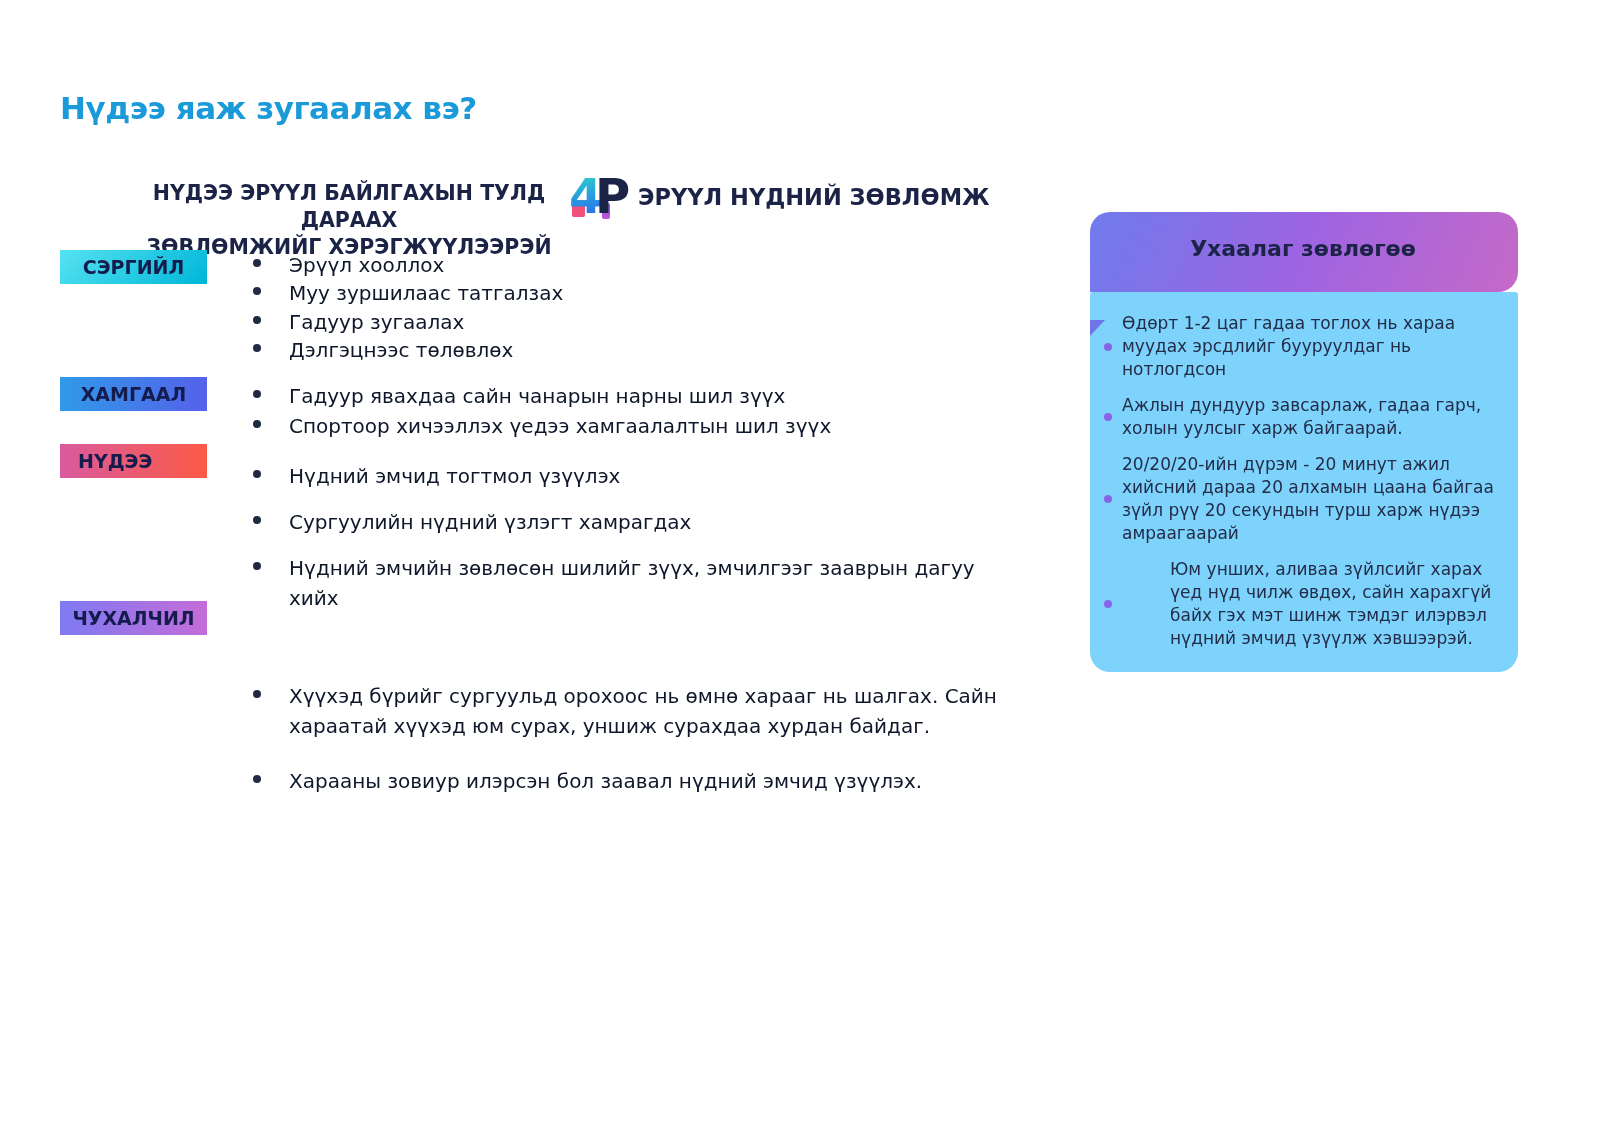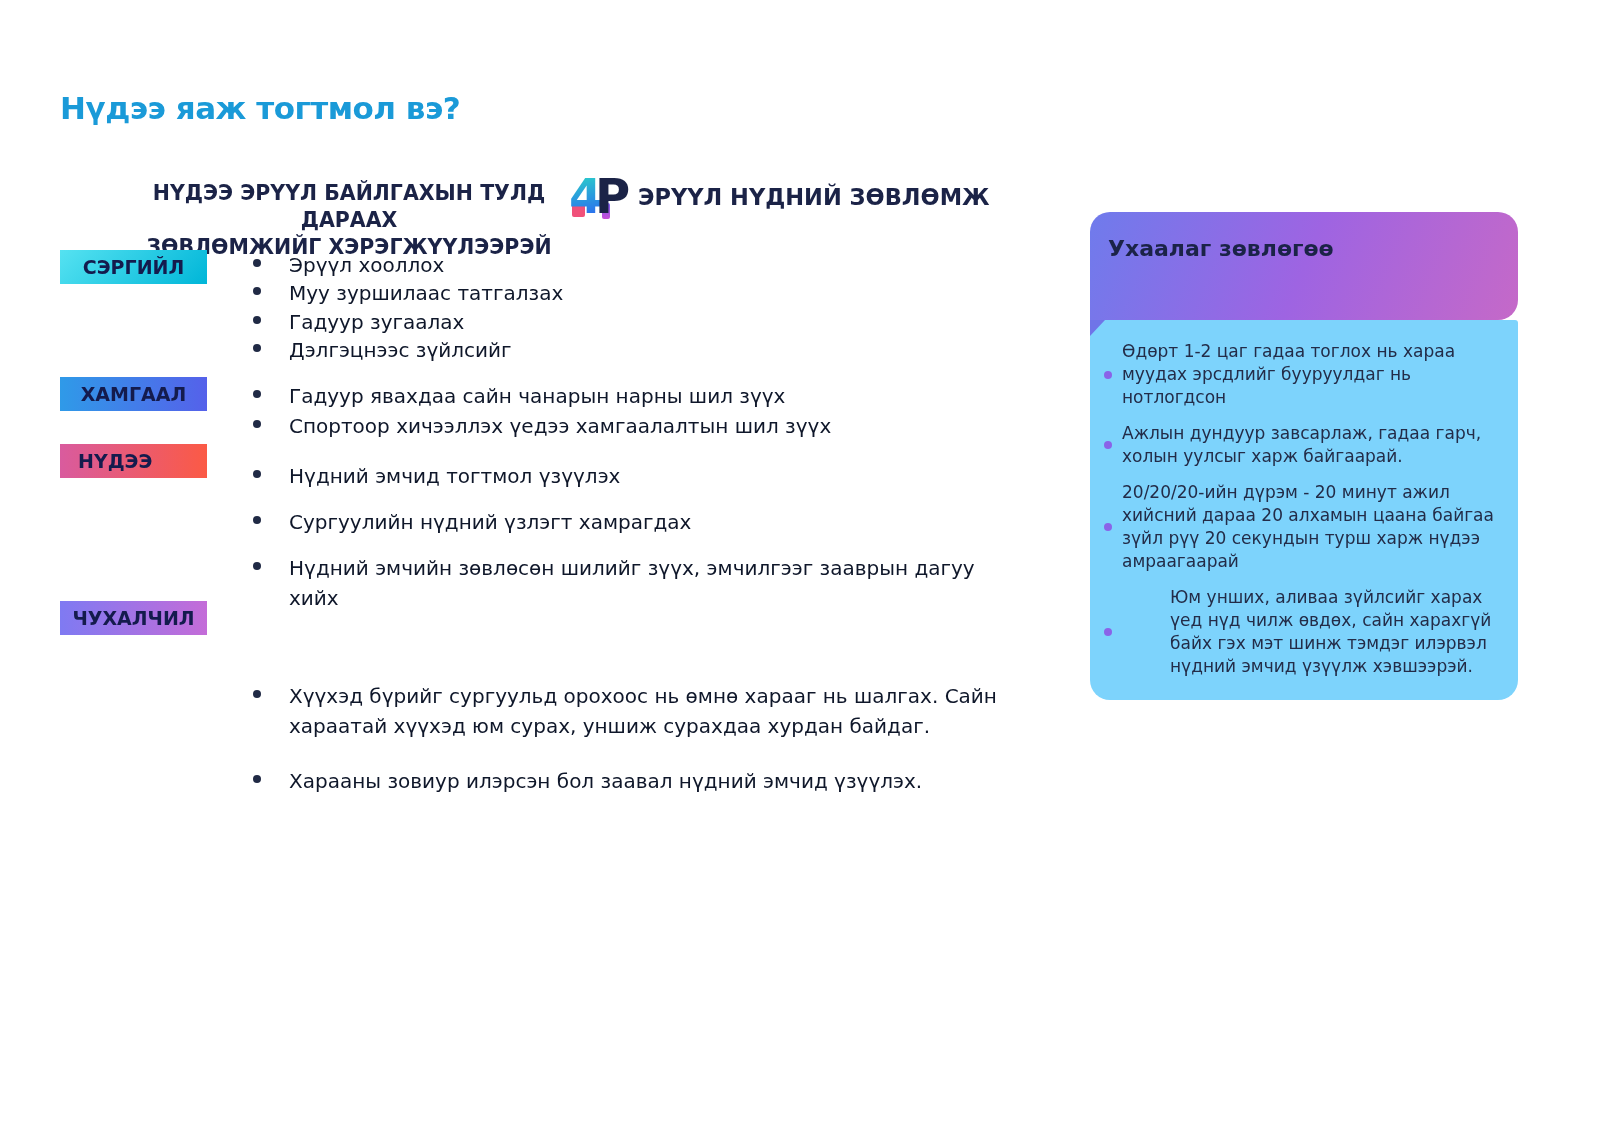--- a/index.html
+++ b/index.html
@@ -23,36 +23,36 @@
 
   .tag { position:absolute; left:60px; width:147px; height:34px; display:flex; align-items:center;
          font-size:19px; font-weight:800; color:#141b4d; justify-content:center; }
   .tag.left-align { justify-content:flex-start; padding-left:18px; }
 
   .adv { position:absolute; left:245px; display:flex; }
   .adv .dot { flex:0 0 auto; width:8px; height:8px; border-radius:50%; background:#202a45; margin:9px 0 0 8px; }
   .adv .adv-text { margin-left:28px; font-size:20px; line-height:30px; color:#0f172a; }
 
   .card { position:absolute; left:1090px; top:212px; width:428px; }
-  .card-header { position:relative; height:108px; border-radius:20px 20px 20px 0; padding:24px 20px 8px 18px; }
+  .card-header { position:relative; height:80px; border-radius:20px 20px 20px 0; padding:24px 20px 8px 18px;text-align:center; }
   .card-header .card-title { font-size:22px; font-weight:800; color:#1b2347; }
   .card-tail { position:absolute; left:0; top:108px; width:0; height:0;
                border-top:16px solid #6f74e8; border-right:15px solid transparent; }
   .card-body { background:#7dd3fc; border-radius:3px 3px 20px 20px; padding:20px 20px 22px 14px; }
   .tip { display:flex; align-items:center; margin-bottom:13px; }
   .tip:last-child { margin-bottom:0;gap:48px; }
   .tip .tip-dot { flex:0 0 auto; width:8px; height:8px; border-radius:50%; background:#8a63e8; margin-right:10px; }
   .tip .tip-text { font-size:17px; line-height:23px; color:#232c48; }
 </style>
 </head>
 <body>
 
 <div class="canvas">
 
-  <div class="page-title">Нүдээ яаж тогтмол вэ?</div>
+  <div class="page-title">Нүдээ яаж зугаалах вэ?</div>
 
   <div class="header-block">
     <div>НҮДЭЭ ЭРҮҮЛ БАЙЛГАХЫН ТУЛД ДАРААХ</div>
     <div>ЗӨВЛӨМЖИЙГ ХЭРЭГЖҮҮЛЭЭРЭЙ</div>
   </div>
 
   <div class="logo">
     <span class="pink-sq"></span>
     <span class="n4">4</span>
     <span class="violet-bar"></span>
@@ -81,21 +81,21 @@
   <div class="adv" style="top:278px;">
     <span class="dot"></span>
     <span class="adv-text">Муу зуршилаас татгалзах</span>
   </div>
   <div class="adv" style="top:307px;">
     <span class="dot"></span>
     <span class="adv-text">Гадуур зугаалах</span>
   </div>
   <div class="adv" style="top:335px;">
     <span class="dot"></span>
-    <span class="adv-text">Дэлгэцнээс зүйлсийг</span>
+    <span class="adv-text">Дэлгэцнээс төлөвлөх</span>
   </div>
   <div class="adv" style="top:381px;">
     <span class="dot"></span>
     <span class="adv-text">Гадуур явахдаа сайн чанарын нарны шил зүүх</span>
   </div>
   <div class="adv" style="top:411px;">
     <span class="dot"></span>
     <span class="adv-text">Спортоор хичээллэх үедээ хамгаалалтын шил зүүх</span>
   </div>
   <div class="adv" style="top:461px;">

